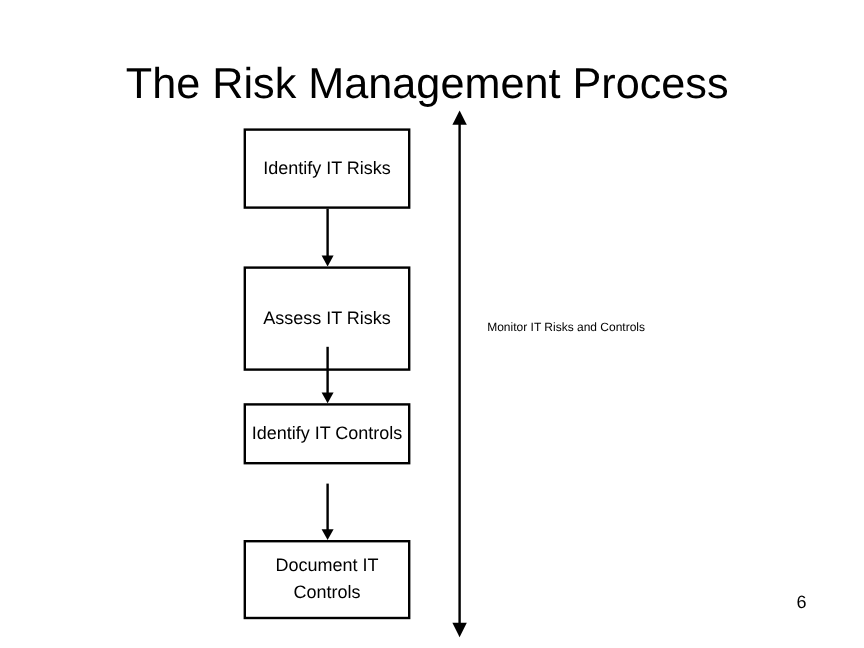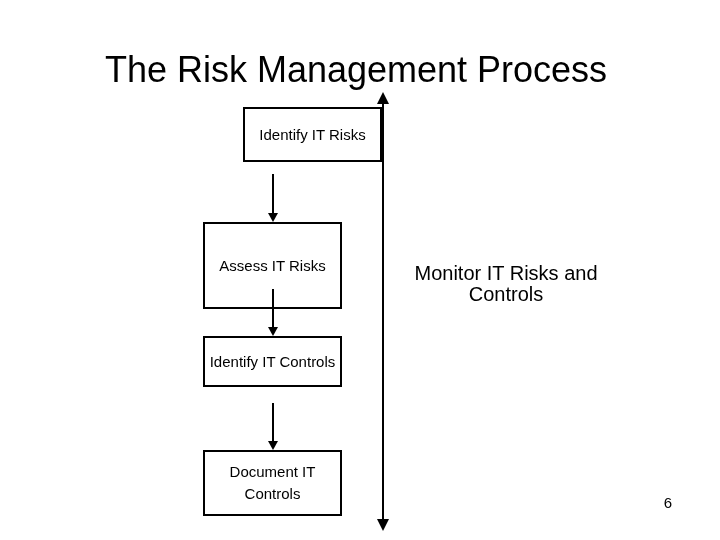--- a/index.html
+++ b/index.html
@@ -46,21 +46,21 @@
     justify-content: center;
     text-align: center;
     font-size: 15px;
     line-height: 22px;
     color: #000000;
   }
   .proc-box .box-label {
     display: block;
     padding: 0 4px;
   }
-  #box-1 { top: 107px; height: 55px; margin-left: 40px; }
+  #box-1 { top: 107px; height: 67px; }
   #box-2 { top: 222px; height: 87px; }
   #box-3 { top: 336px; height: 51px; }
   #box-4 { top: 450px; height: 66px; }
 
   
   .connector {
     position: absolute;
     left: 272px;
     width: 2px;
     background: #000000;
@@ -105,22 +105,21 @@
   .monitor-arrow .head-down {
     bottom: -11px;
     border-top: 12px solid #000000;
   }
 
   .monitor-label {
     position: absolute;
     left: 406px;
     top: 263px;
     width: 200px;
-    text-align: center;
-    font-size: 20px;
+    font-size: 10px;
     line-height: 21px;
     color: #000000;
   }
 
   .page-number {
     position: absolute;
     left: 650px;
     top: 494px;
     width: 36px;
     text-align: center;

